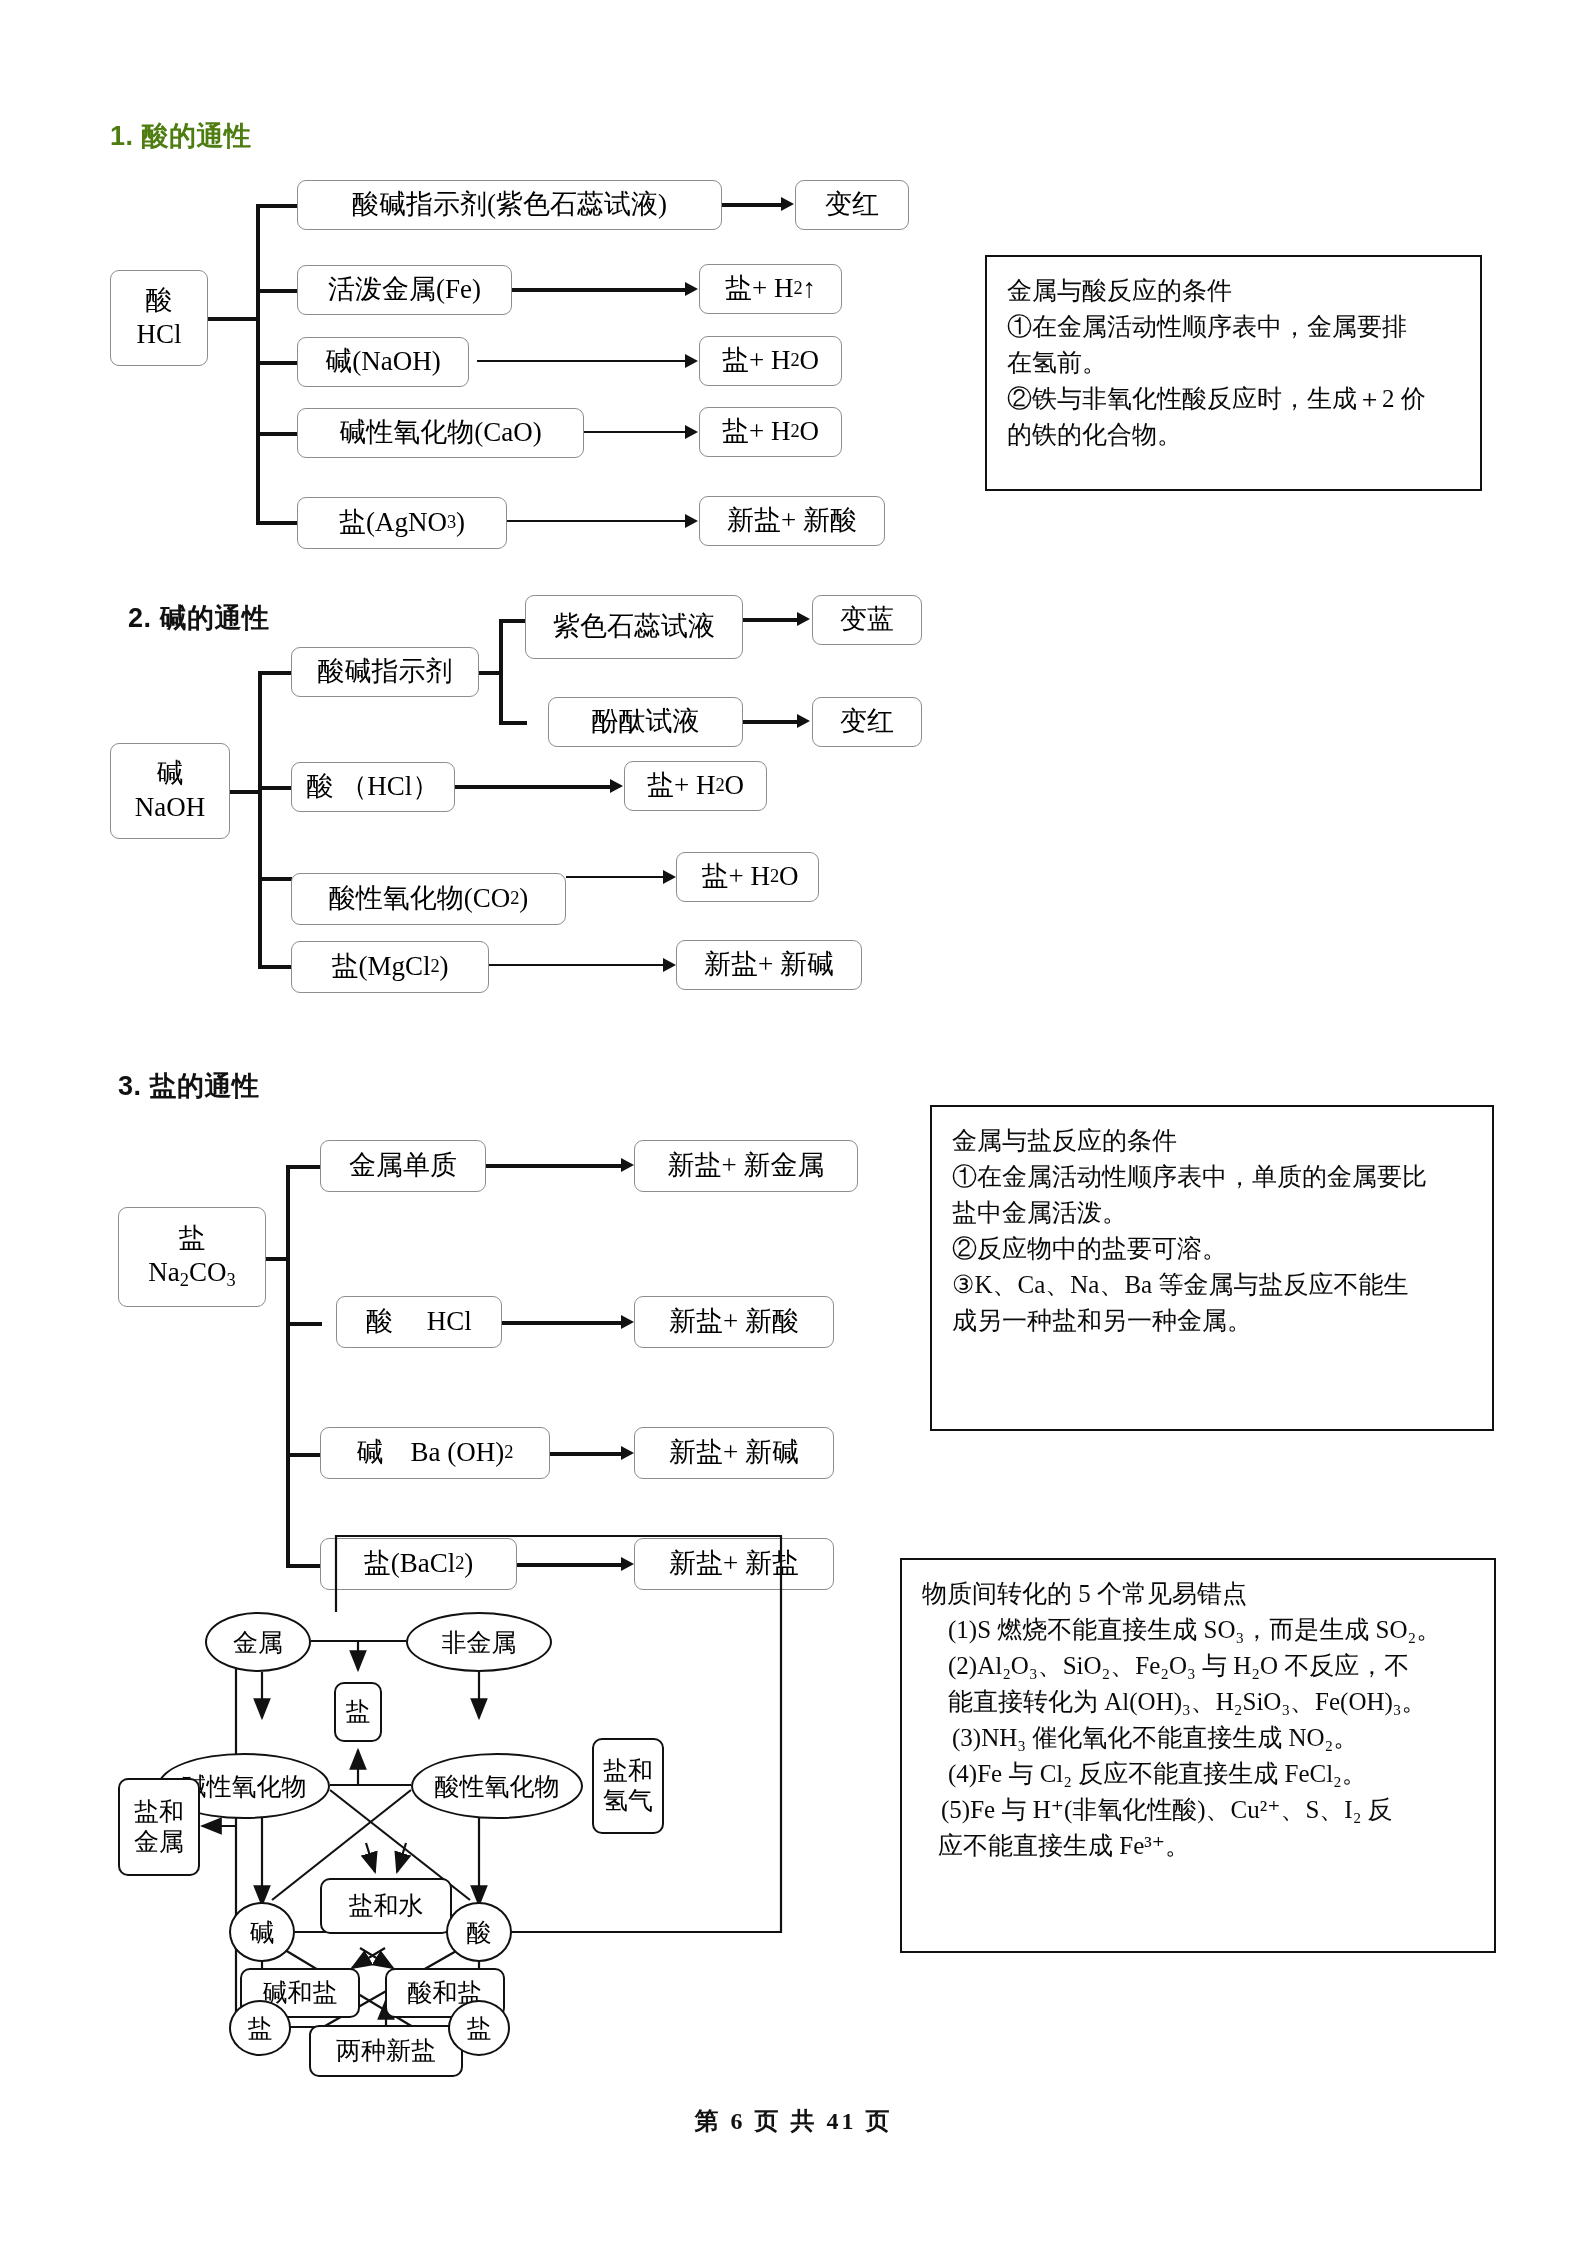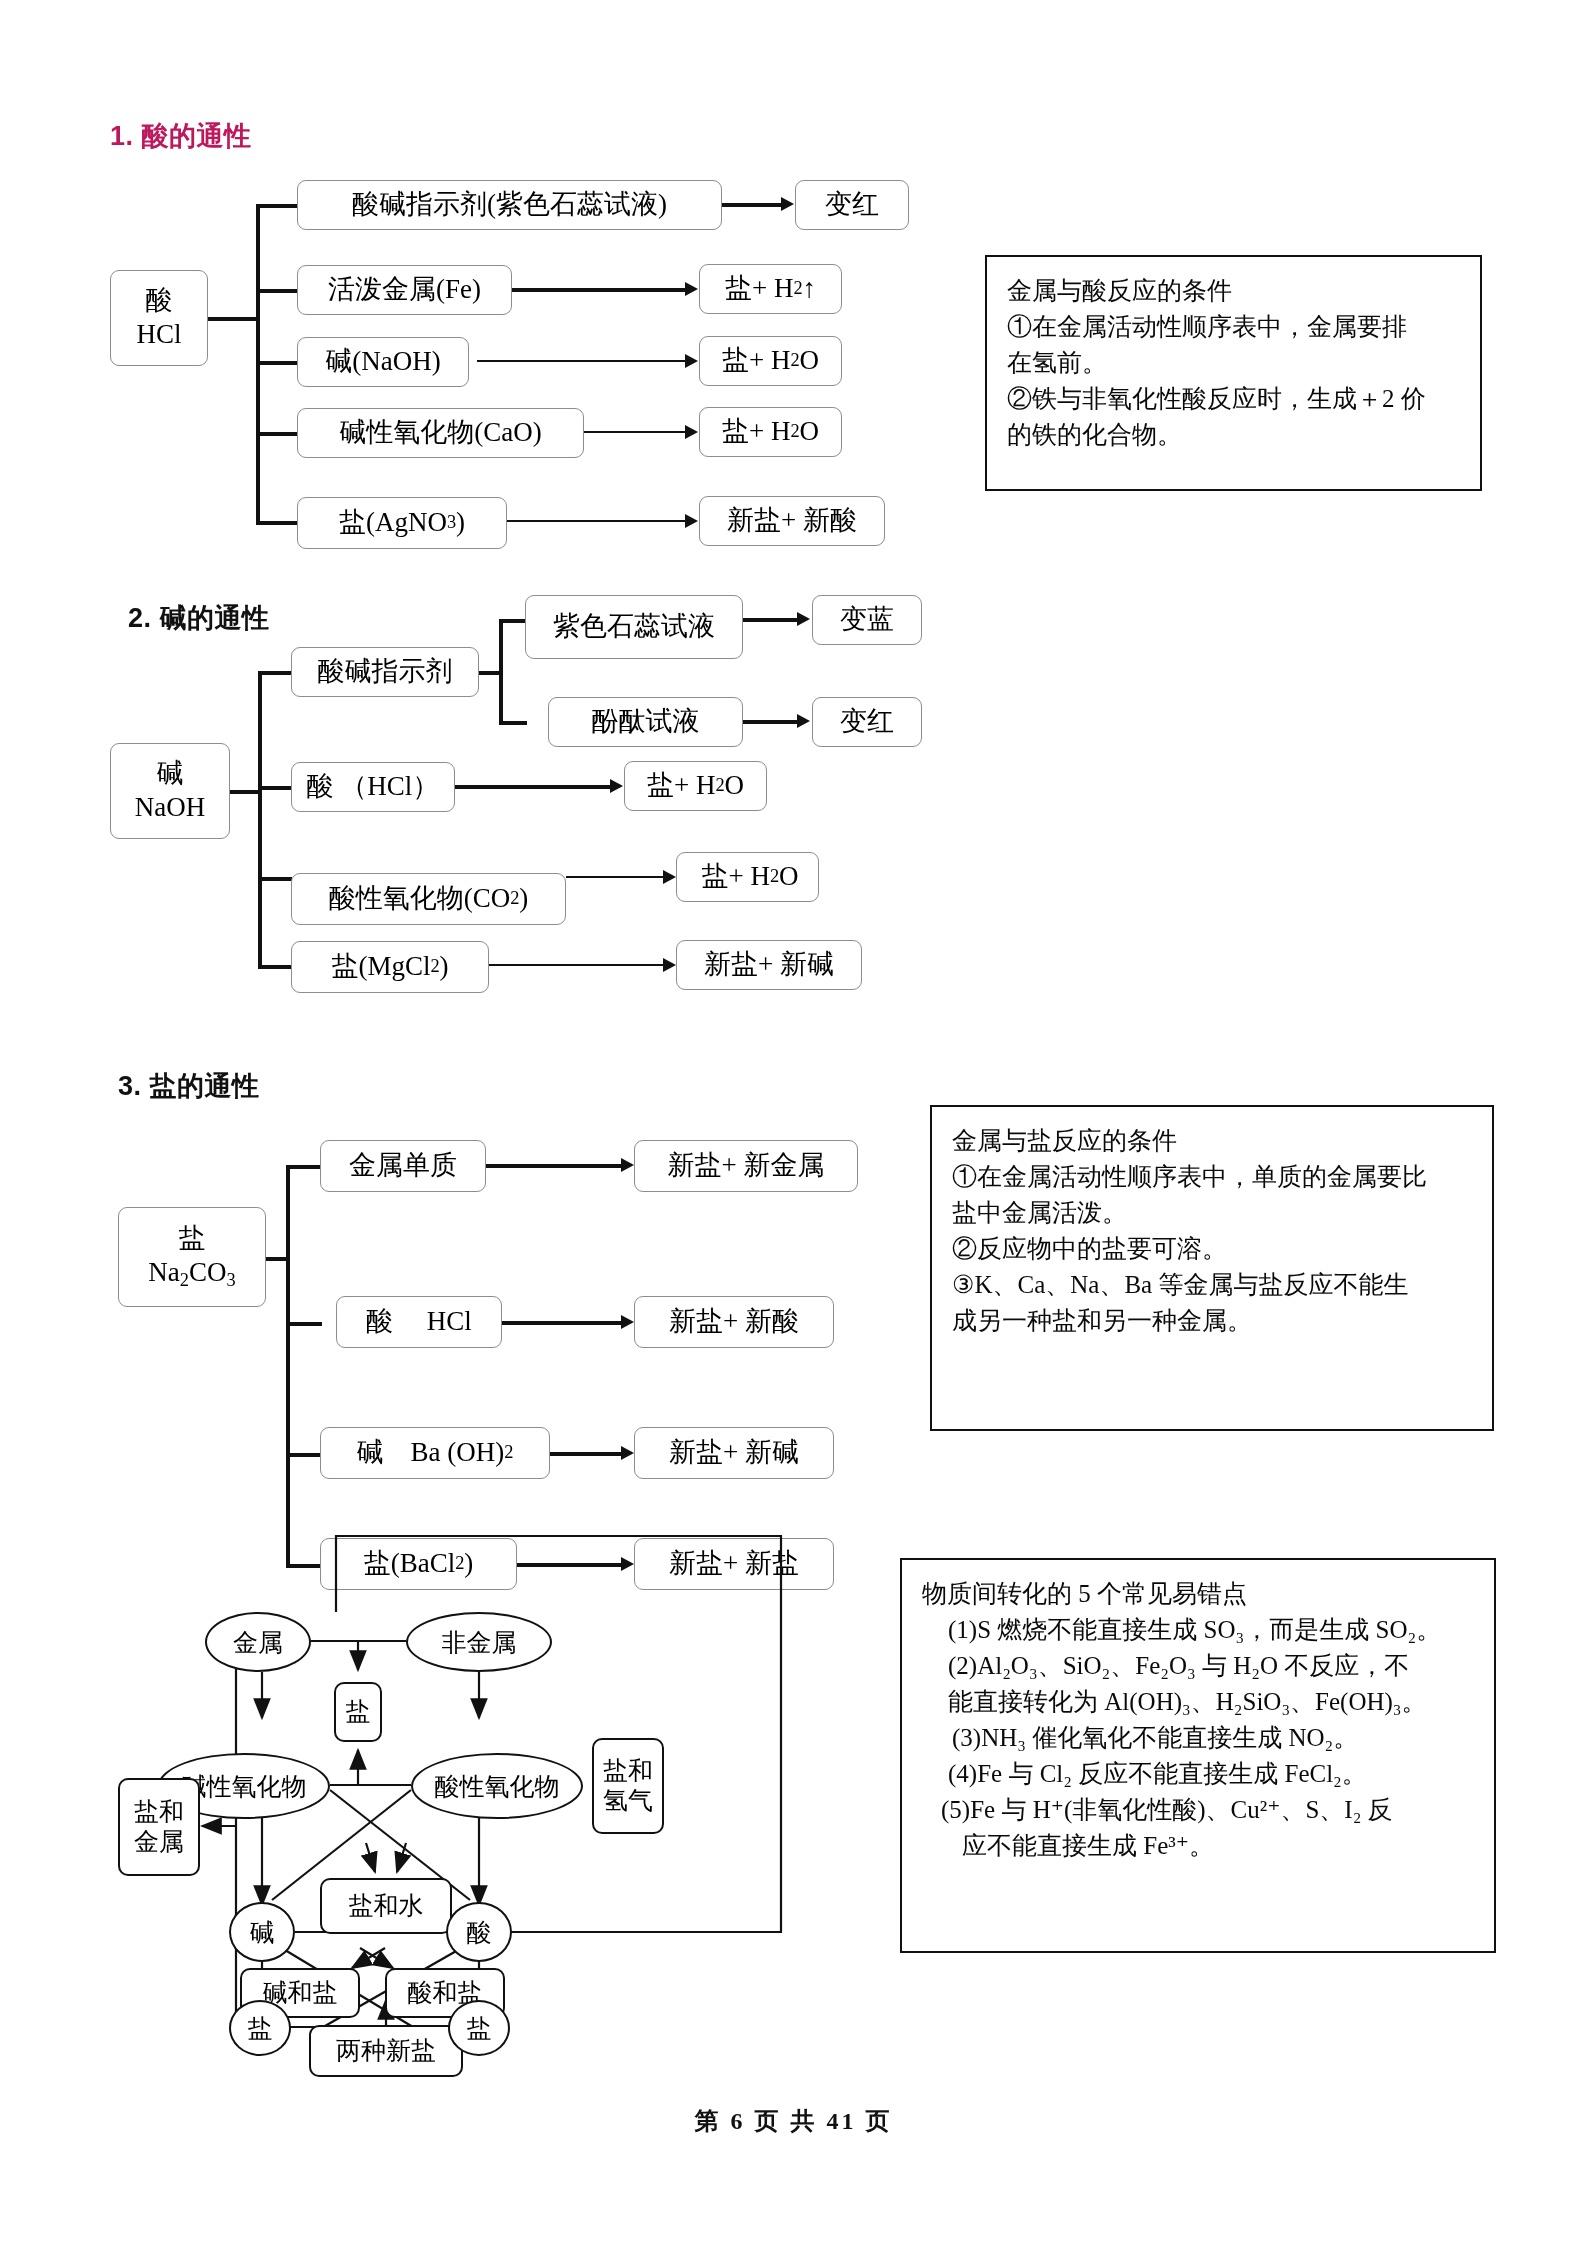--- a/index.html
+++ b/index.html
@@ -8,21 +8,21 @@
     font-family:"Liberation Serif","DejaVu Serif",serif;
     color:#0a0a0a;overflow:hidden;
   }
   .page{position:absolute;inset:0;}
 
   
   .sec-title{
     position:absolute;font-family:"Liberation Sans","DejaVu Sans",sans-serif;
     font-weight:700;font-size:27px;letter-spacing:.5px;white-space:nowrap;
   }
-  .sec-title.purple{color:#be185d;}
+  .sec-title.purple{color:#4d7c0f;}
   .sec-title.dark{color:#111;}
 
   
   .node{
     position:absolute;box-sizing:border-box;
     border:1.6px solid #8d8d8d;border-radius:9px;background:#fff;
     display:flex;align-items:center;justify-content:center;
     font-size:27px;line-height:1.15;white-space:nowrap;
     padding:2px 10px;color:#000;
   }
@@ -299,18 +299,18 @@
   <div class="ell" style="left:448px;top:2000px;width:62px;height:56px;">盐</div>
 
   <div class="note" style="left:900px;top:1558px;width:596px;height:395px;">
     <p>物质间转化的 5 个常见易错点</p>
     <p style="margin-left:26px">(1)S 燃烧不能直接生成 SO₃，而是生成 SO₂。</p>
     <p style="margin-left:26px">(2)Al₂O₃、SiO₂、Fe₂O₃ 与 H₂O 不反应，不</p>
     <p style="margin-left:26px">能直接转化为 Al(OH)₃、H₂SiO₃、Fe(OH)₃。</p>
     <p style="margin-left:30px">(3)NH₃ 催化氧化不能直接生成 NO₂。</p>
     <p style="margin-left:26px">(4)Fe 与 Cl₂ 反应不能直接生成 FeCl₂。</p>
     <p style="margin-left:19px">(5)Fe 与 H⁺(非氧化性酸)、Cu²⁺、S、I₂ 反</p>
-    <p style="margin-left:40px">应不能直接生成 Fe³⁺。</p>
+    <p style="margin-left:16px">应不能直接生成 Fe³⁺。</p>
   </div>
 
   <div class="footer" style="top:2105px;">第 6 页 共 41 页</div>
 
 </div>
 
 </body></html>

